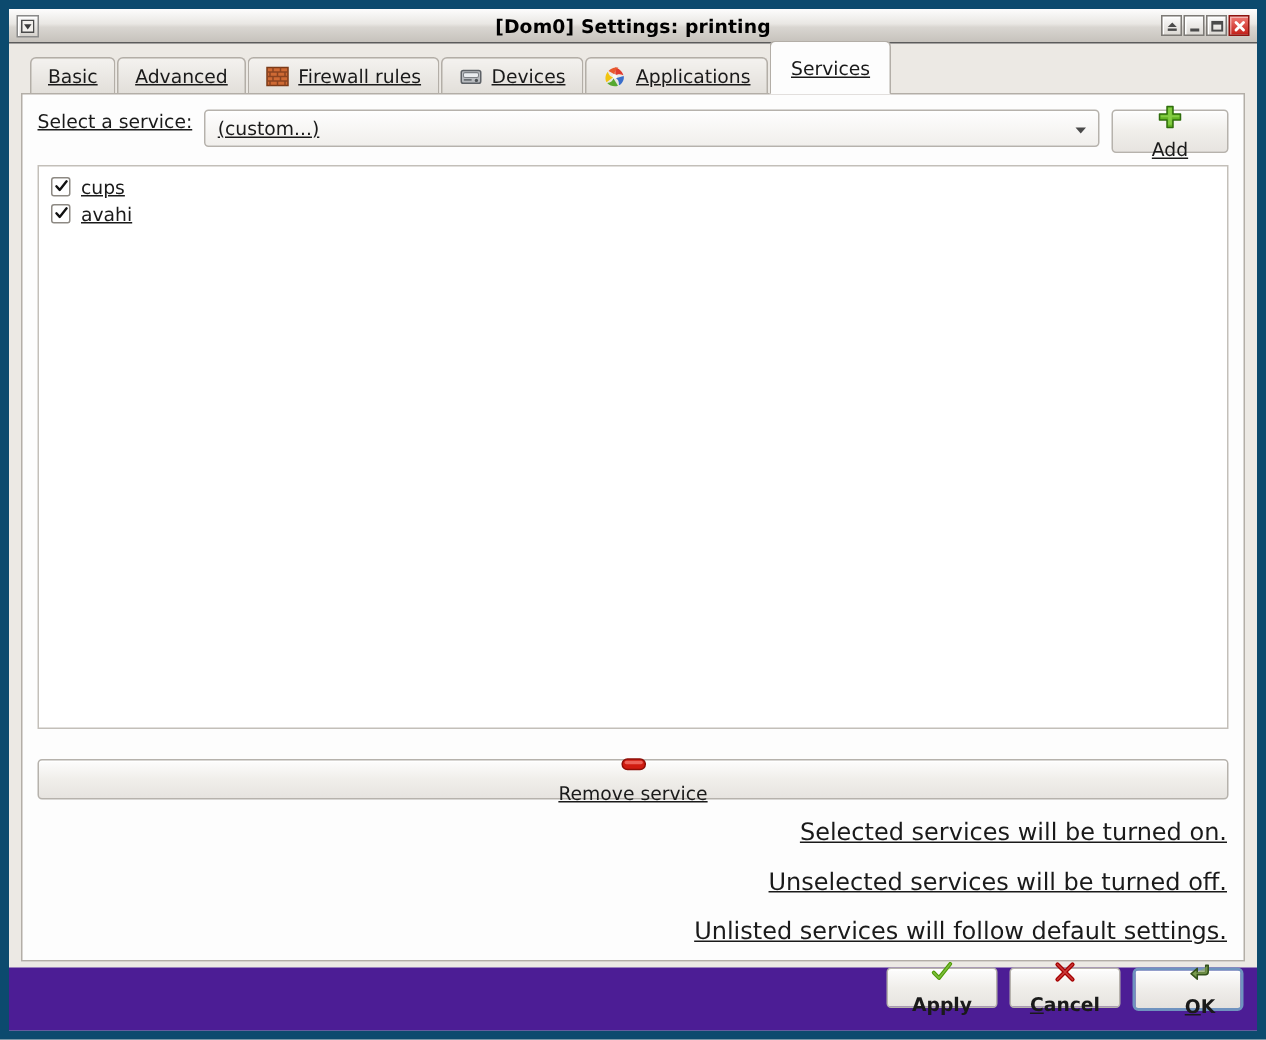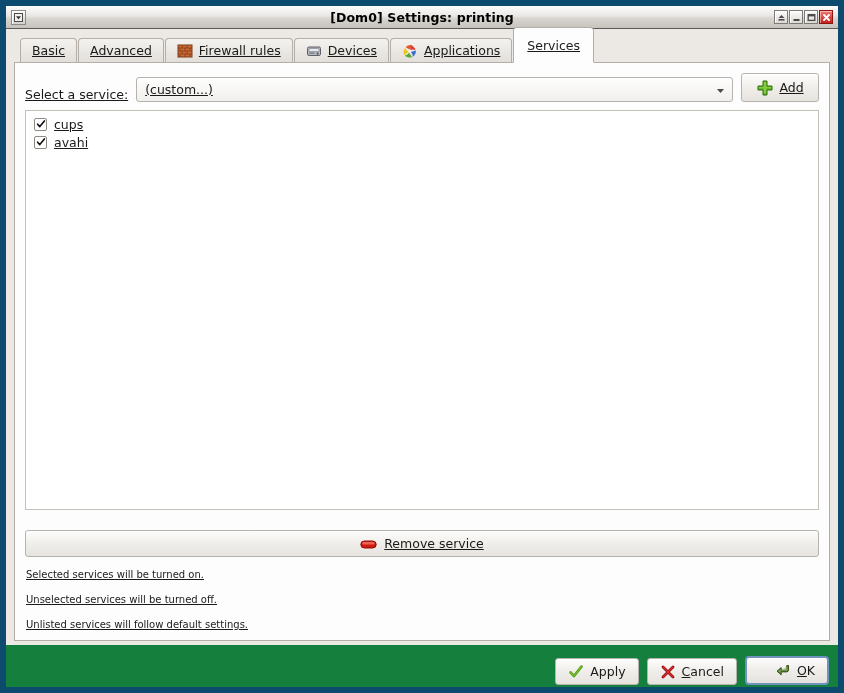--- a/index.html
+++ b/index.html
@@ -106,21 +106,21 @@
     flex: 1 1 auto;
     border: 1px solid #b3aea7;
     background: #fdfdfd;
     padding: 10px 10px 8px 10px;
     display: flex; flex-direction: column;
     min-height: 0;
     position: relative; z-index: 1;
   }
 
   
-  #service-row { display: flex; align-items: flex-end; gap: 8px; flex: 0 0 auto; }
+  #service-row { display: flex; align-items: flex-start; gap: 8px; flex: 0 0 auto; }
   #service-label { font-size: 12.5px; }
   .combo {
     flex: 1 1 auto;
     height: 25px;
     border: 1px solid #b6b2ac;
     border-radius: 3px;
     background: linear-gradient(to bottom,#fefefe,#f1efec);
     display: flex; align-items: center;
     padding: 0 6px 0 8px;
     font-size: 12.5px;
@@ -133,20 +133,21 @@
     border: 1px solid #b6b2ac;
     border-radius: 3px;
     background: linear-gradient(to bottom,#fdfdfd 0%,#f0eeea 50%,#e7e4e0 100%);
     height: 27px;
     display: inline-flex; align-items: center; justify-content: center;
     gap: 5px;
     padding: 0 11px;
     font-size: 12.5px;
     box-shadow: inset 0 1px 0 #fff;
     color: #1a1a1a;
+    flex-direction: column;
   }
   #add-button { width: 78px; height: 29px; }
   #add-button .bicon { width: 18px; height: 18px; }
 
   
   #service-list {
     margin-top: 8px;
     flex: 1 1 auto;
     border: 1px solid #c3bfb9;
     background: #fff;
@@ -173,31 +174,32 @@
     margin-top: 20px;
     width: 100%;
     height: 27px;
     flex: 0 0 27px;
     gap: 7px;
   }
   #remove-service .bicon { width: 17px; height: 11px; }
 
   
   #hints { margin-top: 10px; flex: 0 0 auto; }
-  .hint { font-size: 10px; padding: 2px 1px 2px 1px; margin-bottom: 10px; }
+  .hint { font-size: 16px; padding: 2px 1px 2px 1px; margin-bottom: 10px; text-align: right; }
   .hint:last-child { margin-bottom: 0; }
 
   
   #footer {
     flex: 0 0 auto;
     height: 42px;
-    display: flex; align-items: flex-end; justify-content: flex-end;
+    display: flex; align-items: flex-start; justify-content: flex-end;
     gap: 8px;
     padding: 0 9px 2px 0;
-    background: #15803d;
+    background: #4c1d95;
+    font-weight: bold;
   }
   .fbtn { height: 27px; min-width: 74px; padding: 0 12px; gap: 6px; }
   .fbtn .bicon { width: 16px; height: 16px; flex: 0 0 16px; }
   .fbtn.default {
     border: 2px solid #6f93bf;
     background: linear-gradient(to bottom,#fdfdfd 0%,#efedea 50%,#e5e2de 100%);
     border-radius: 4px;
     height: 29px;
     padding-left: 28px;
   }

